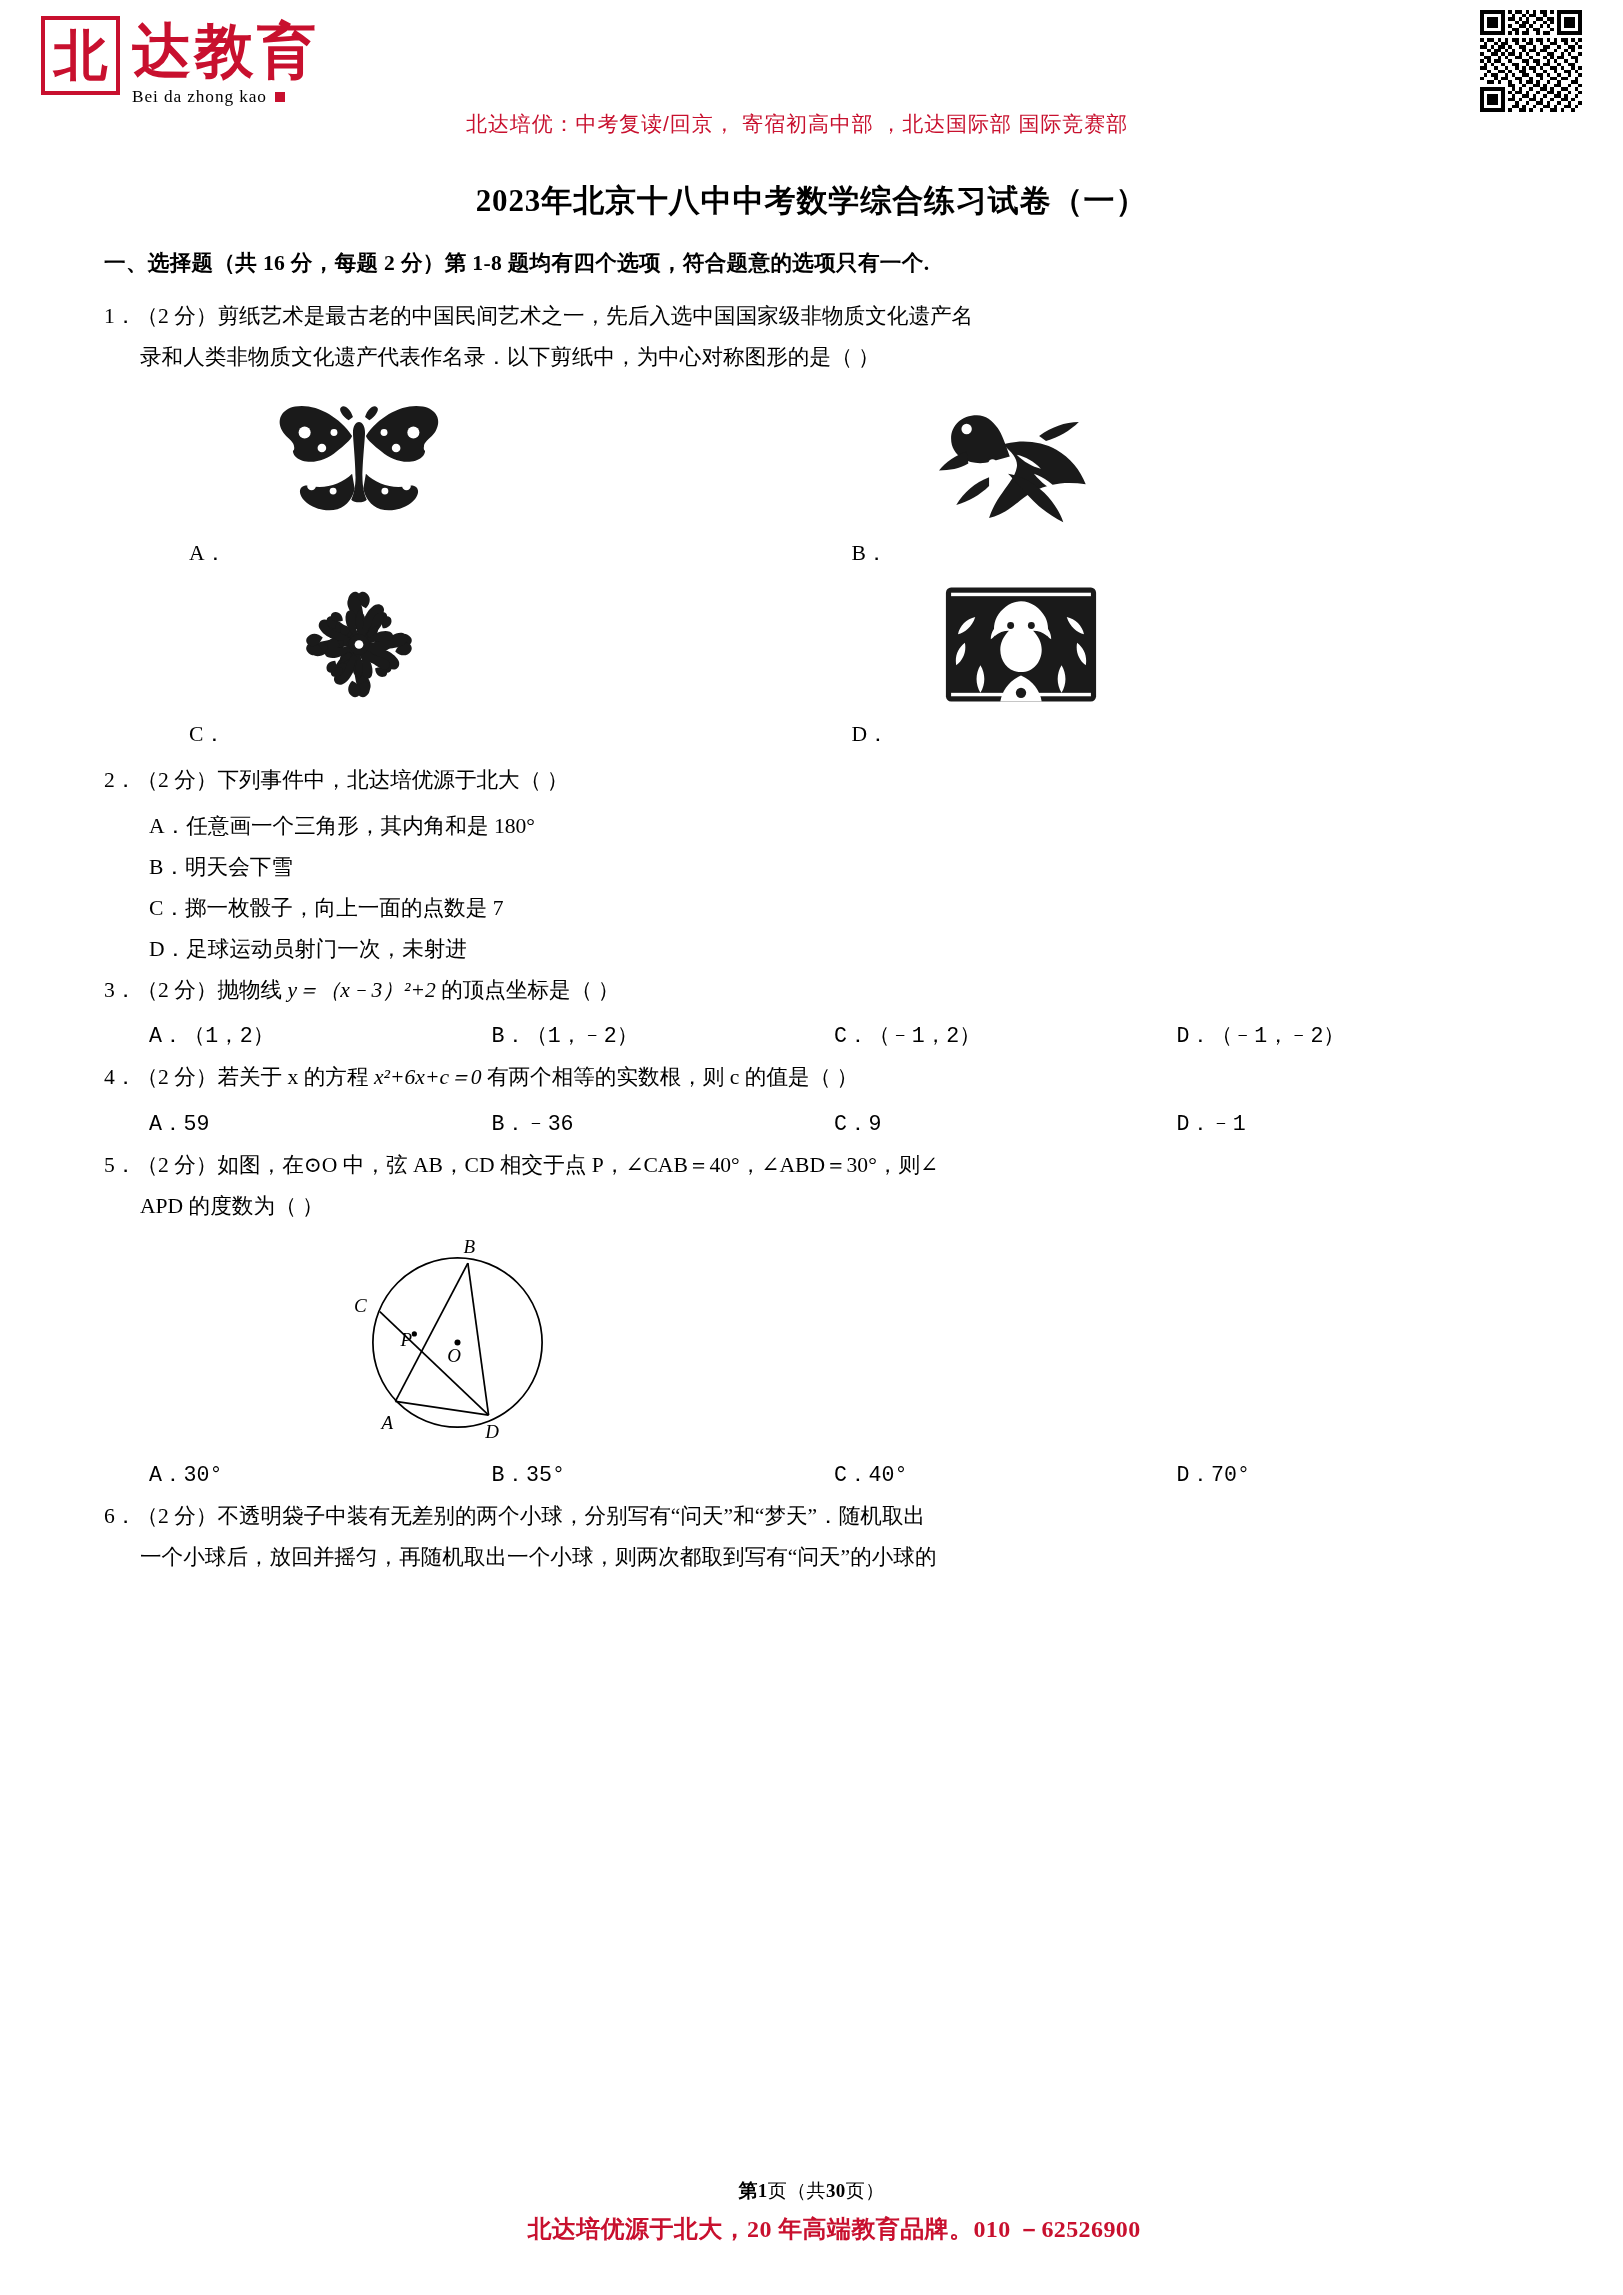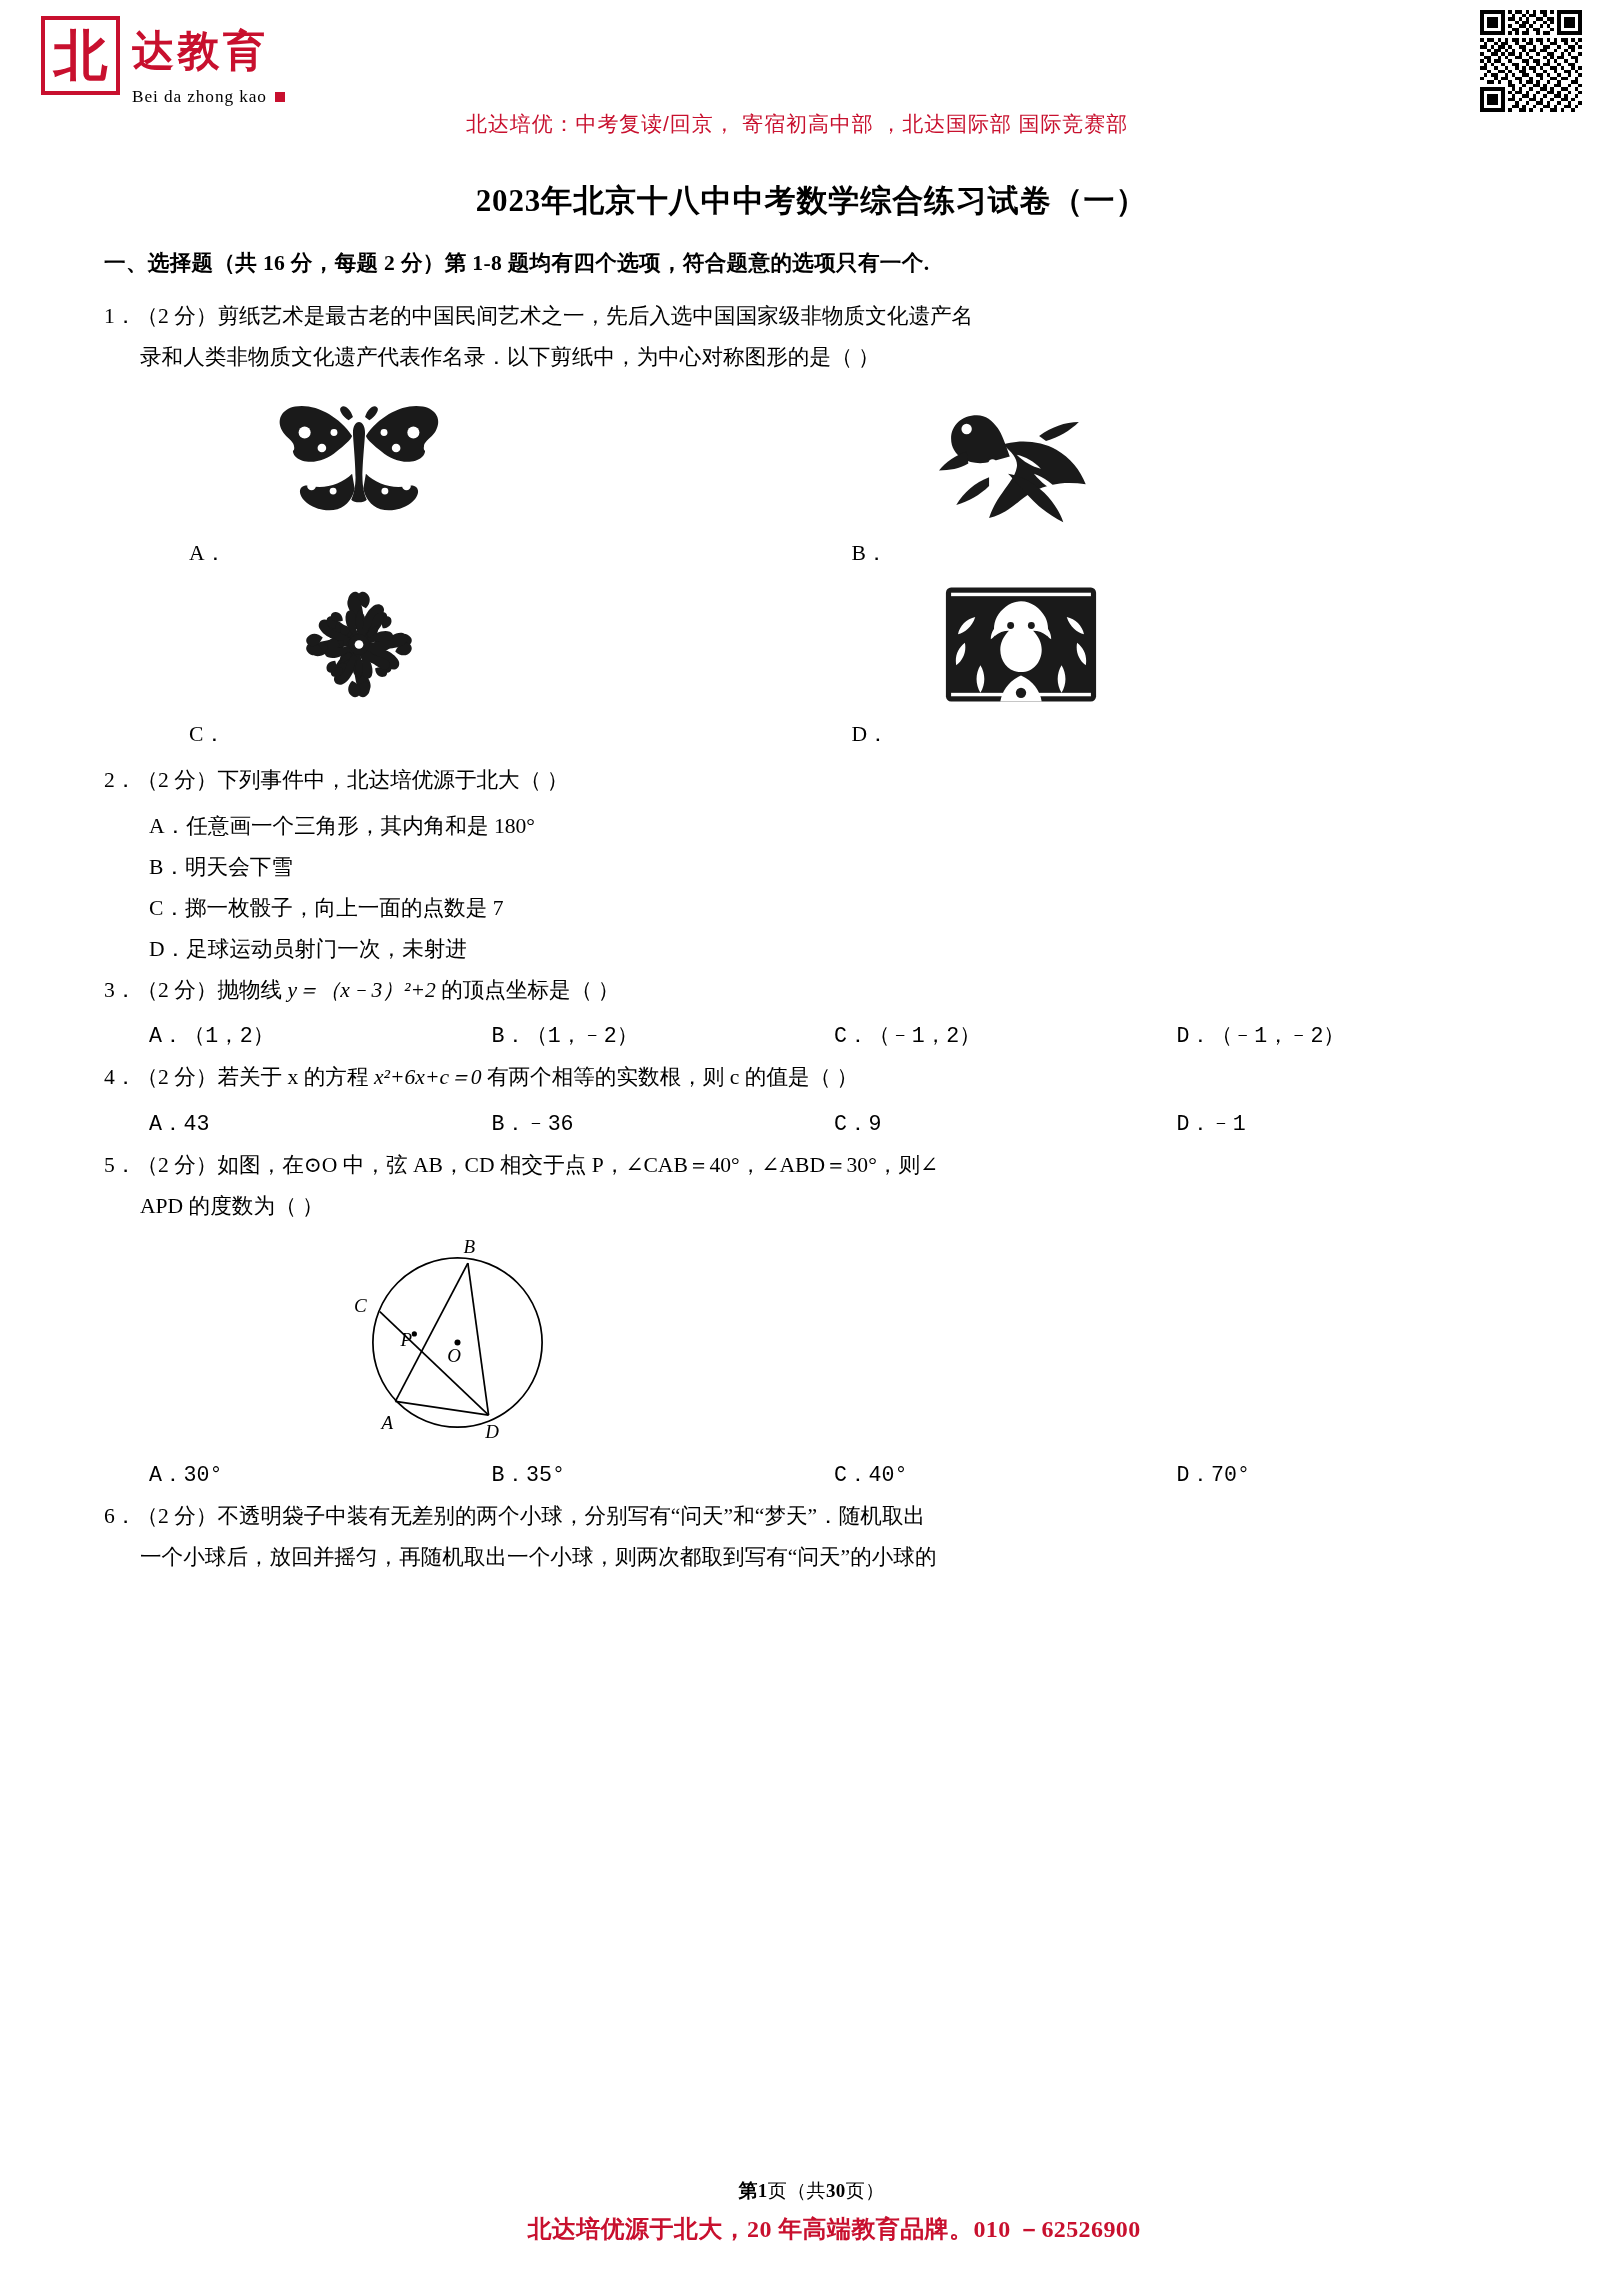--- a/index.html
+++ b/index.html
@@ -48,21 +48,21 @@
     font-size: 54px;
     line-height: 72px;
     text-align: center;
     box-sizing: border-box;
   }
   .logo-text-wrap {
     margin-left: 12px;
     margin-top: 3.5px;
   }
   .logo-cn {
-    font-size: 42px;
+    font-size: 59px;
     font-weight: bold;
     color: #c8102e;
     letter-spacing: 3.5px;
     line-height: 64px;
     font-family: "Liberation Serif", serif;
   }
   .logo-en {
     font-size: 17.3px;
     color: #000;
     letter-spacing: 0.9px;
@@ -580,21 +580,21 @@
     <span>A．（1，2）</span>
     <span>B．（1，﹣2）</span>
     <span>C．（﹣1，2）</span>
     <span>D．（﹣1，﹣2）</span>
   </div>
 
   <div class="q">
     <span class="q-line"><span>4．</span><span>（2 分）</span><span>若关于 x 的方程 </span><i class="v">x²+6x+c＝0</i><span> 有两个相等的实数根，则 c 的值是（      ）</span></span>
   </div>
   <div class="opt-inline">
-    <span>A．43</span>
+    <span>A．59</span>
     <span>B．﹣36</span>
     <span>C．9</span>
     <span>D．﹣1</span>
   </div>
 
   <div class="q">
     <span class="q-line"><span>5．</span><span>（2 分）</span><span>如图，在⊙O 中，弦 AB，CD 相交于点 P，∠CAB＝40°，∠ABD＝30°，则∠</span></span>
     <span class="q-line indent">APD 的度数为（      ）</span>
   </div>
 

